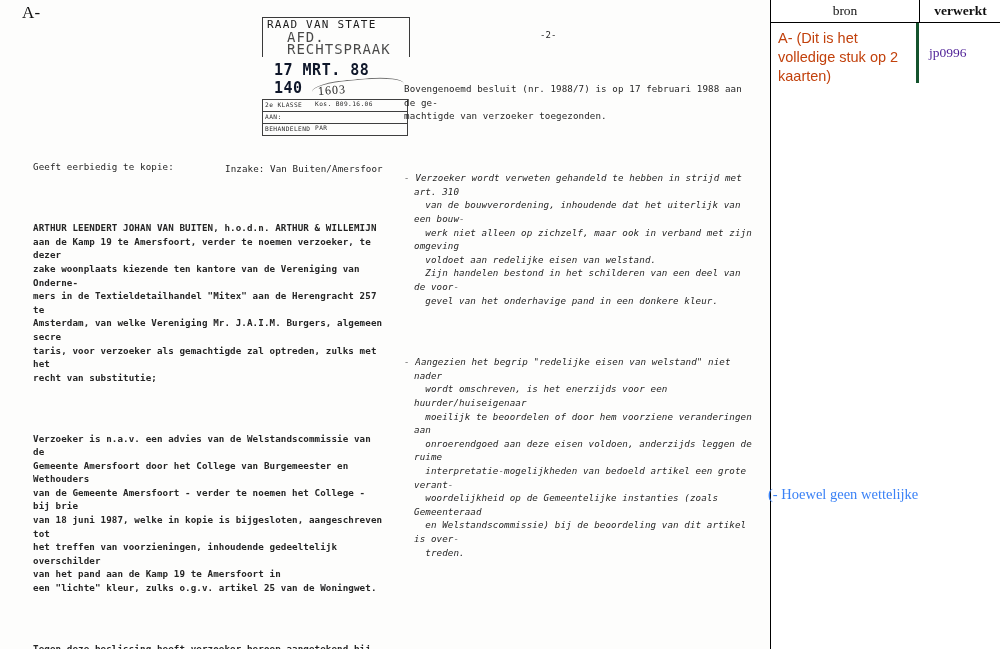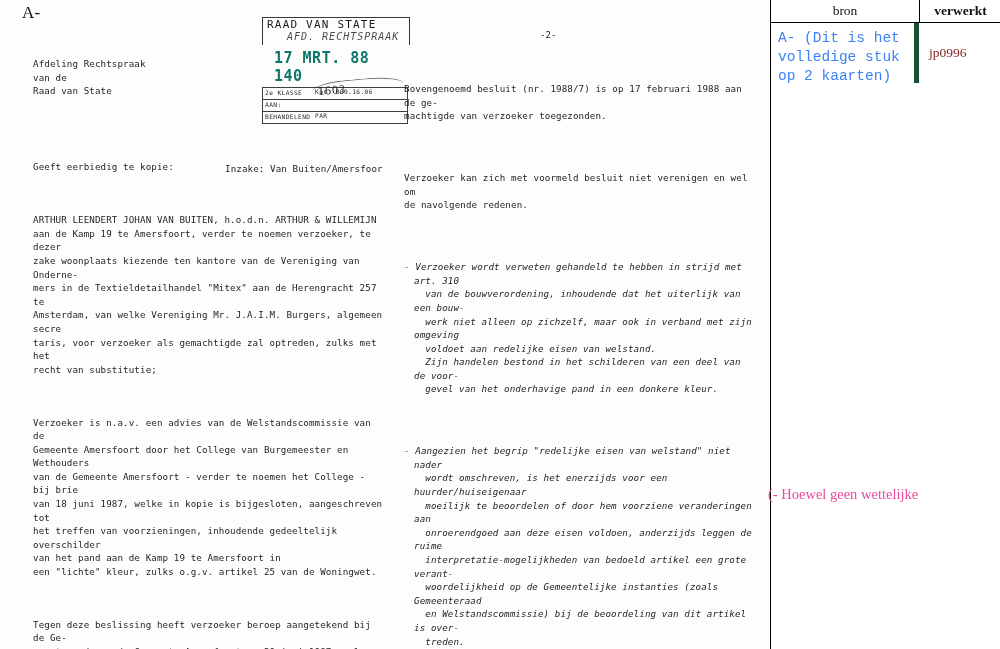--- a/index.html
+++ b/index.html
@@ -60,33 +60,32 @@
     font-size: 11px;
     letter-spacing: 1.2px;
     color: #1b1b1b;
     border: 1px solid #3a3a3a;
     border-bottom: none;
     padding: 1px 3px 2px 4px;
     line-height: 12px;
   }
   .stamp-title .l2 {
     display: block;
-    font-size: 10px;
+    font-size: 14px;
     letter-spacing: 1px;
     padding-left: 20px;
     opacity: .8;
-    font-style: italic;
   }
   .stamp-date {
     font-family: "DejaVu Sans Mono", monospace;
     font-size: 15px;
     font-weight: bold;
     letter-spacing: .5px;
     padding: 4px 0 2px 12px;
-    color: #0f766e;
+    color: #0f172a;
   }
   .stamp-rows {
     border: 1px solid #3f3f3f;
     font-size: 6.2px;
     line-height: 8.5px;
     letter-spacing: .4px;
     color: #2b2b2b;
     width: 146px;
     box-sizing: border-box;
   }
@@ -127,21 +126,21 @@
   .geeft {
     position: absolute;
     left: 33px; top: 160px;
   }
 
   .body-left {
     position: absolute;
     left: 33px; top: 186px;
     width: 352px;
   }
-  .body-left p { margin: 0 0 12px 0; }
+  .body-left p { margin: 8px 0 12px 0; font-weight: bold; }
 
   
   .pagenum {
     position: absolute;
     left: 540px; top: 29px;
     font-size: 9px;
   }
   .body-right {
     position: absolute;
     left: 404px; top: 47px;
@@ -179,59 +178,56 @@
   .meta-head .c2 {
     flex: 1;
     display: flex; align-items: center; justify-content: center; font-weight: bold;
   }
   .meta-body {
     display: flex;
     height: 60px;
   }
   .meta-body .c1 {
     width: 148px;
-    border-right: 5px solid #14532d;
+    border-right: 3px solid #14532d;
     height: 100%;
     padding: 6px 7px 0 7px;
     box-sizing: border-box;
-    font-family: Liberation Mono, monospace;
+    font-family: Liberation Sans, sans-serif;
     font-size: 14.5px;
     line-height: 19px;
-    color: #3b82f6;
+    color: #c2410c;
   }
   .meta-body .c2 {
     flex: 1;
     padding: 22px 0 0 10px;
     box-sizing: border-box;
     font-family: "Liberation Serif", serif;
     font-size: 13.5px;
-    color: #7f1d1d;
+    color: #4c1d95;
   }
 
   
   .annot {
     position: absolute;
     left: 768px; top: 484px;
     width: 232px;
     font-family: "Liberation Serif", serif;
     font-size: 14.5px;
     line-height: 20px;
-    color: #ec4899;
+    color: #3b82f6;
   }
 </style>
 </head>
 <body>
 
 <div class="scan">
 
   <div class="corner-mark typed" style="font-family:'Liberation Serif',serif;font-size:17px;">A-</div>
 
-  <div class="addr typed">Afdeling Rechtspraak
-van de
-Raad van State</div>
 
   <div class="stamp">
     <div class="stamp-title">
       <span>RAAD VAN STATE</span>
       <span class="l2">AFD. RECHTSPRAAK</span>
     </div>
     <div class="stamp-date">
       <span>17 MRT. 88</span>
       <span style="display:inline-block;width:14px;"></span><span>140</span>
     </div>
@@ -276,22 +272,20 @@
 gesloten beroepschrift.</p>
     
     
   </div>
 
   <div class="pagenum typed">-2-</div>
 
   <div class="body-right typed">
     <p>Bovengenoemd besluit (nr. 1988/7) is op 17 februari 1988 aan de ge-
 machtigde van verzoeker toegezonden.</p>
-    <p>Verzoeker kan zich met voormeld besluit niet verenigen en wel om
-de navolgende redenen.</p>
     <p class="dash">- Verzoeker wordt verweten gehandeld te hebben in strijd met art. 310
   van de bouwverordening, inhoudende dat het uiterlijk van een bouw-
   werk niet alleen op zichzelf, maar ook in verband met zijn omgeving
   voldoet aan redelijke eisen van welstand.
   Zijn handelen bestond in het schilderen van een deel van de voor-
   gevel van het onderhavige pand in een donkere kleur.</p>
     <p class="dash">- Aangezien het begrip "redelijke eisen van welstand" niet nader
   wordt omschreven, is het enerzijds voor een huurder/huiseigenaar
   moeilijk te beoordelen of door hem voorziene veranderingen aan
   onroerendgoed aan deze eisen voldoen, anderzijds leggen de ruime

